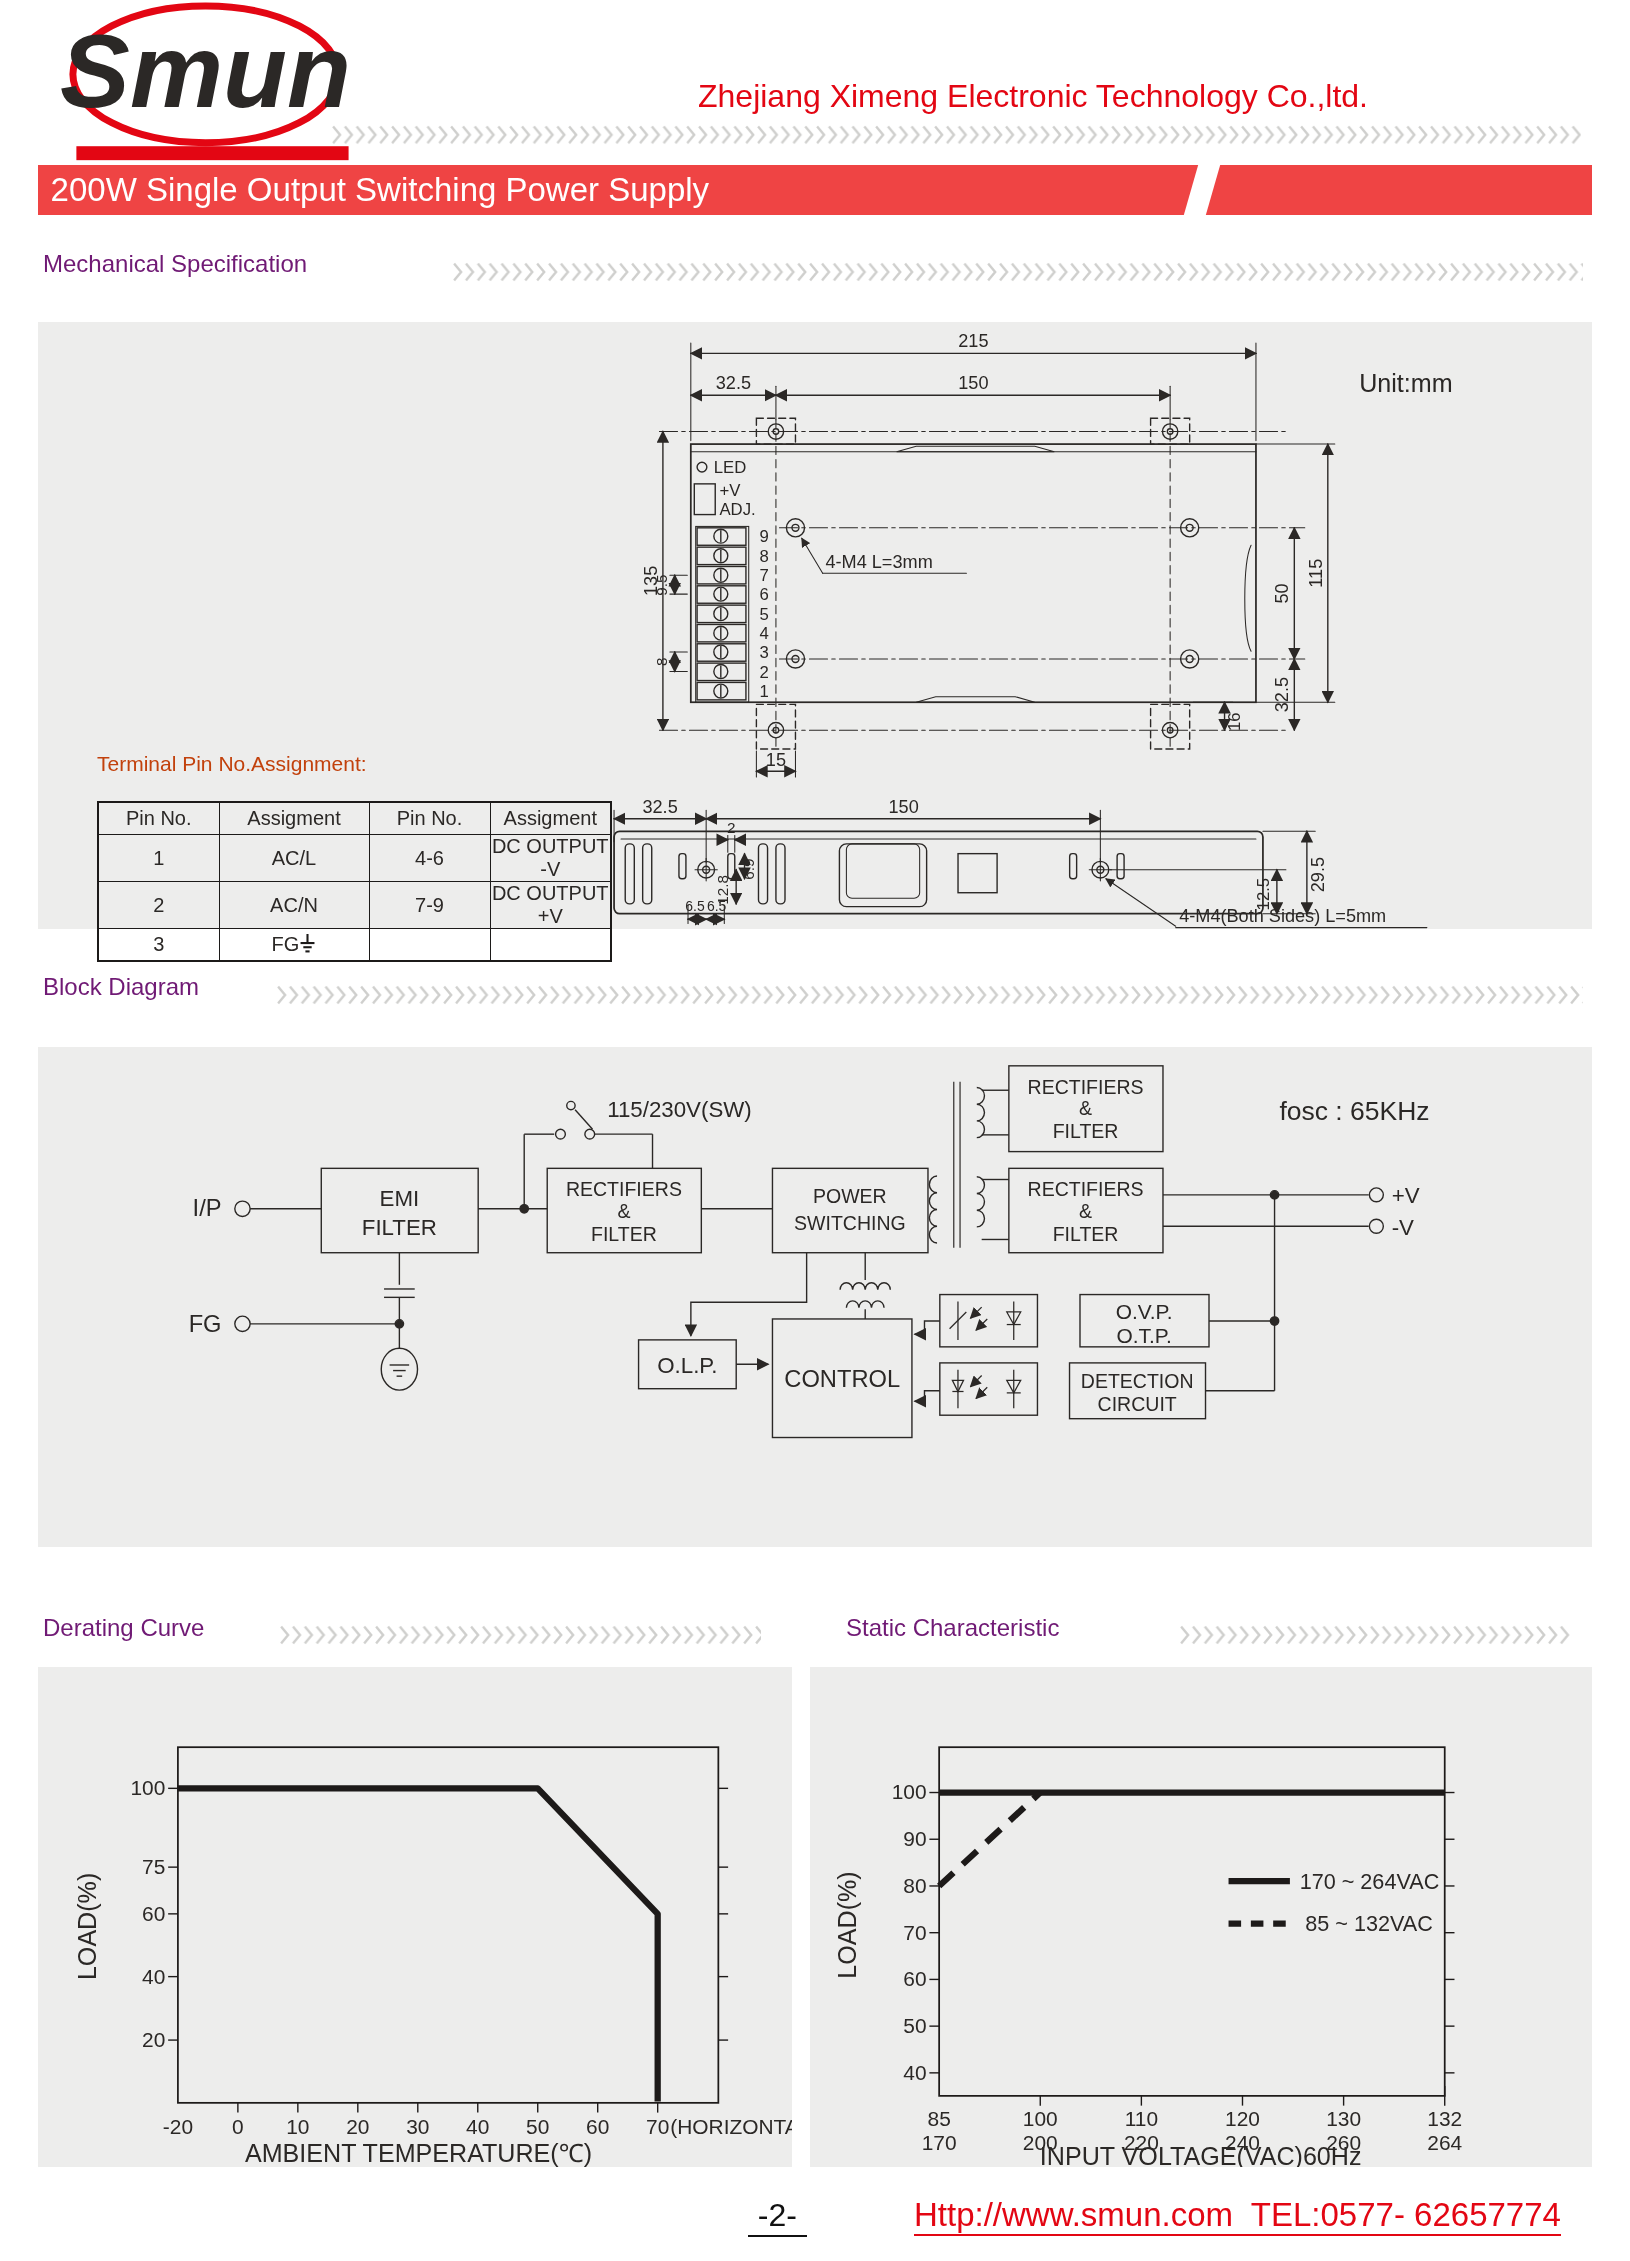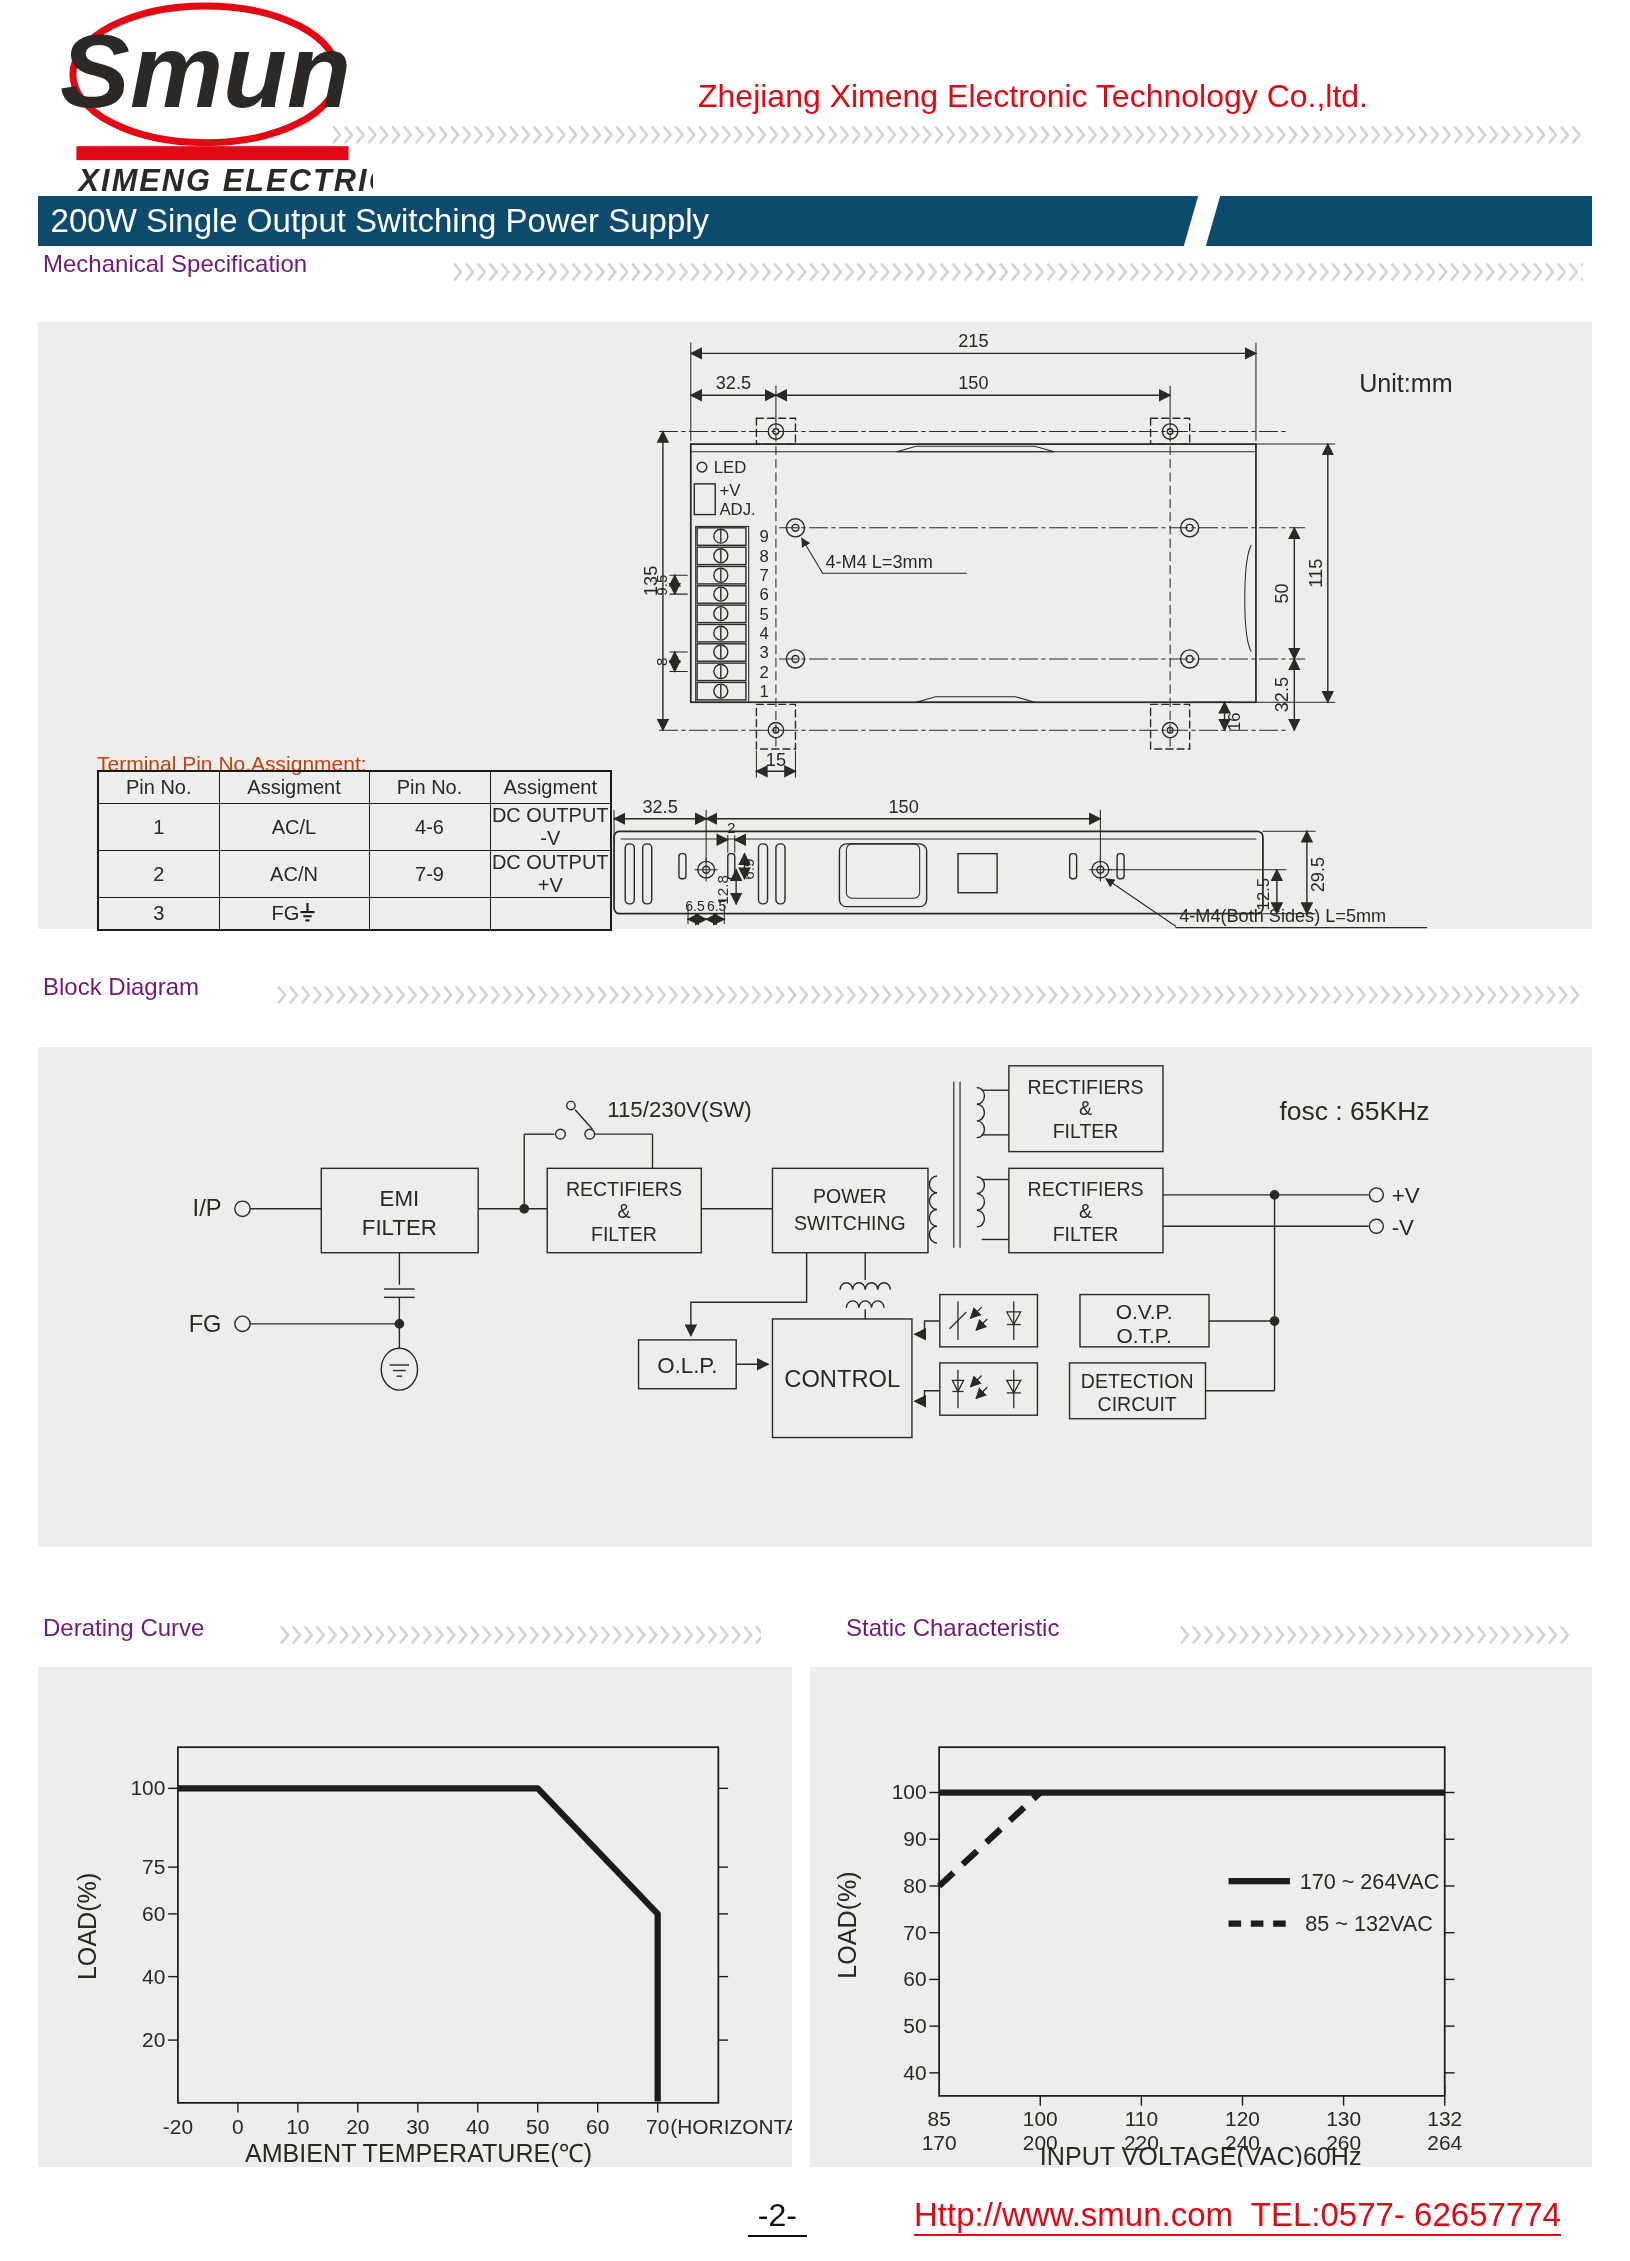--- a/index.html
+++ b/index.html
@@ -1,21 +1,21 @@
 <!DOCTYPE html>
 <html style="font-size:11px"><head>
 <meta charset="utf-8">
 <style>
   html,body{margin:0;padding:0;}
   body{width:1630px;height:2261px;position:relative;background:#ffffff;
        font-family:"Liberation Sans",sans-serif;color:#2b2826;overflow:hidden;}
   .abs{position:absolute;}
   .sec-h{font-size:24px;letter-spacing:0;color:#701a75;white-space:pre;}
   .panel{background:#ededec;}
-  .banner{background:#0c4a6e;margin-top:31px;}
+  .banner{background:#ef4444;}
   .banner-title{color:#ffffff;font-size:33px;line-height:50px;white-space:pre;}
   .banner-series{color:#ffffff;font-size:33px;line-height:50px;text-align:center;white-space:pre;}
   .slash{background:#ffffff;transform:skewX(-16deg);}
   .company{font-size:32px;color:#e30613;text-align:left;white-space:pre;}
   .mech-table{border-collapse:collapse;table-layout:fixed;}
   .mech-table td{border:1.4px solid #1c1a19;text-align:center;font-size:20px;
                  height:31px;padding:0;vertical-align:middle;background:transparent;}
   .mech-table{border:2.1px solid #1c1a19;}
   .tbl-title{font-size:21px;color:#c2410c;}
   svg text{font-family:"Liberation Sans",sans-serif;fill:#2b2826;}
@@ -254,21 +254,21 @@
       <text x="988" y="814" font-size="22" text-anchor="middle" transform="rotate(-90 988 814)">12.8</text>
       <text x="941" y="844" font-size="20" text-anchor="middle">6.5</text>
       <text x="972" y="844" font-size="20" text-anchor="middle">6.5</text>
       <text x="1842" y="792" text-anchor="middle" transform="rotate(-90 1842 792)">29.5</text>
       <text x="1763" y="820" font-size="24" text-anchor="middle" transform="rotate(-90 1763 820)">12.5</text>
       <text x="1635" y="860">4-M4(Both Sides) L=5mm</text>
     </g>
   </svg>
 
   <div class="abs tbl-title" style="left:59px;top:430px;">Terminal Pin No.Assignment:</div>
-  <table class="mech-table abs" style="left:59px;top:448px;width:513px;">
+  <table class="mech-table abs" style="left:59px;top:479px;width:513px;">
     <colgroup>
         <col style="width:121px">
         <col style="width:150px">
         <col style="width:121px">
         <col style="width:121px">
       </colgroup>
     <tbody>
         <tr>
       <td>Pin No.</td>
       <td>Assigment</td>

